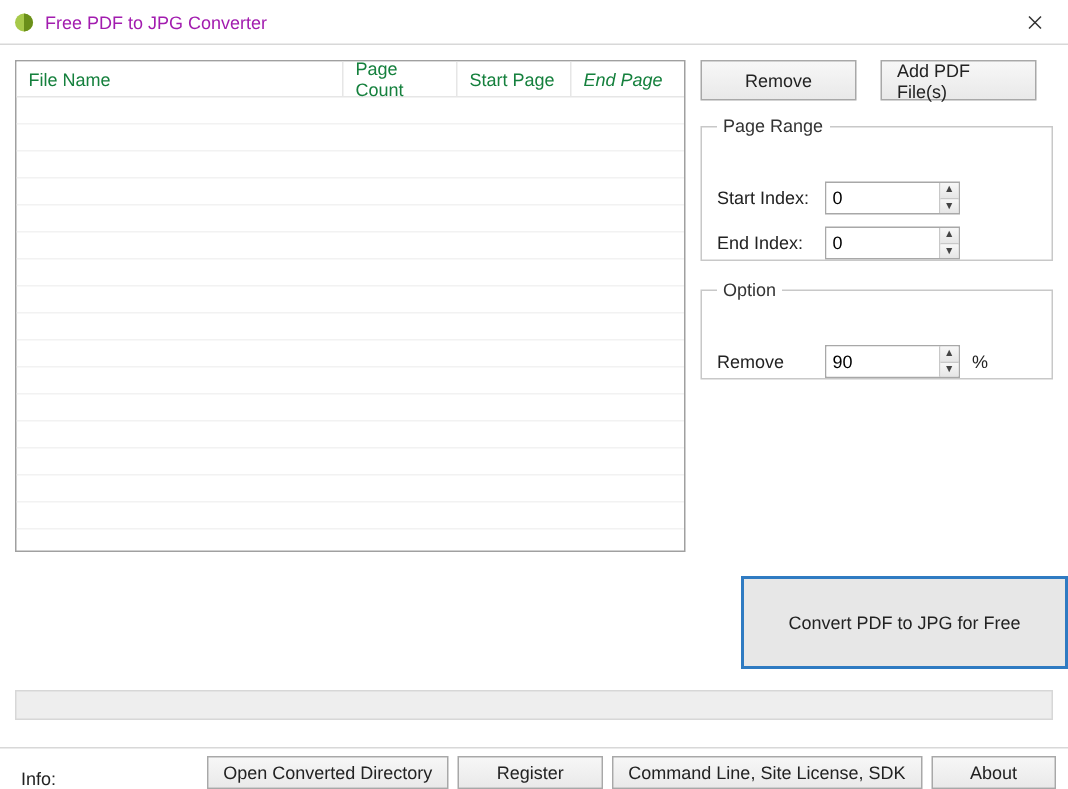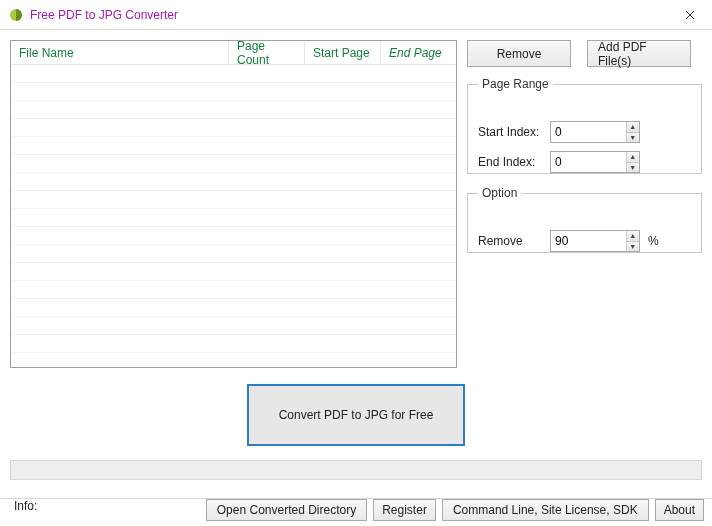--- a/index.html
+++ b/index.html
@@ -114,47 +114,47 @@
   }
   .spin-btns div {
     flex:1; display:flex; align-items:center; justify-content:center;
     background: linear-gradient(#f7f7f7,#e6e6e6);
     font-size: 7px; color:#444; line-height:1;
     cursor:pointer;
   }
   .spin-btns div:first-child { border-bottom:1px solid #c8c8c8; }
   .unit { margin-left: 8px; color:#222; }
   .convert-wrap {
-    display:flex; justify-content:center; margin-top: 16px;
+    display:flex; justify-content:flex-end; margin-top: 16px;
   }
   .convert-btn {
     width: 218px; height: 62px;
     background: #e7e7e7;
     border: 2px solid #2f7bc2;
     display:flex; align-items:center; justify-content:center;
     color:#222;
     cursor:pointer;
   }
   .statusbar {
     margin: 14px 10px 0 10px;
     height: 20px;
     background: #eeeeee;
     border: 1px solid #d7d7d7;
   }
   .footer {
     position:absolute; left:0; right:0; bottom:0;
     height: 28px;
     border-top: 1px solid #d8d8d8;
-    display:flex; align-items:flex-start;
+    display:flex; align-items:flex-end;
     padding: 0 8px;
     gap: 6px;
     background:#fff;
   }
   .footer .info { flex: 0 0 auto; margin-right:auto; padding-left:6px; color:#222;}
-  .footer .btn { height: 22px; padding: 0 8px; }
+  .footer .btn { height: 22px; padding: 0 25px; }
   .footer .btn.long { padding: 0 10px; }
 </style>
 </head>
 <body>
 
 <div class="titlebar">
   <span class="icon">
     <svg viewBox="0 0 16 16">
         <circle cx="8" cy="8" r="6" fill="#a7c94a"></circle>
         <path d="M8 2a6 6 0 0 1 0 12z" fill="#6a8f1a"></path>

